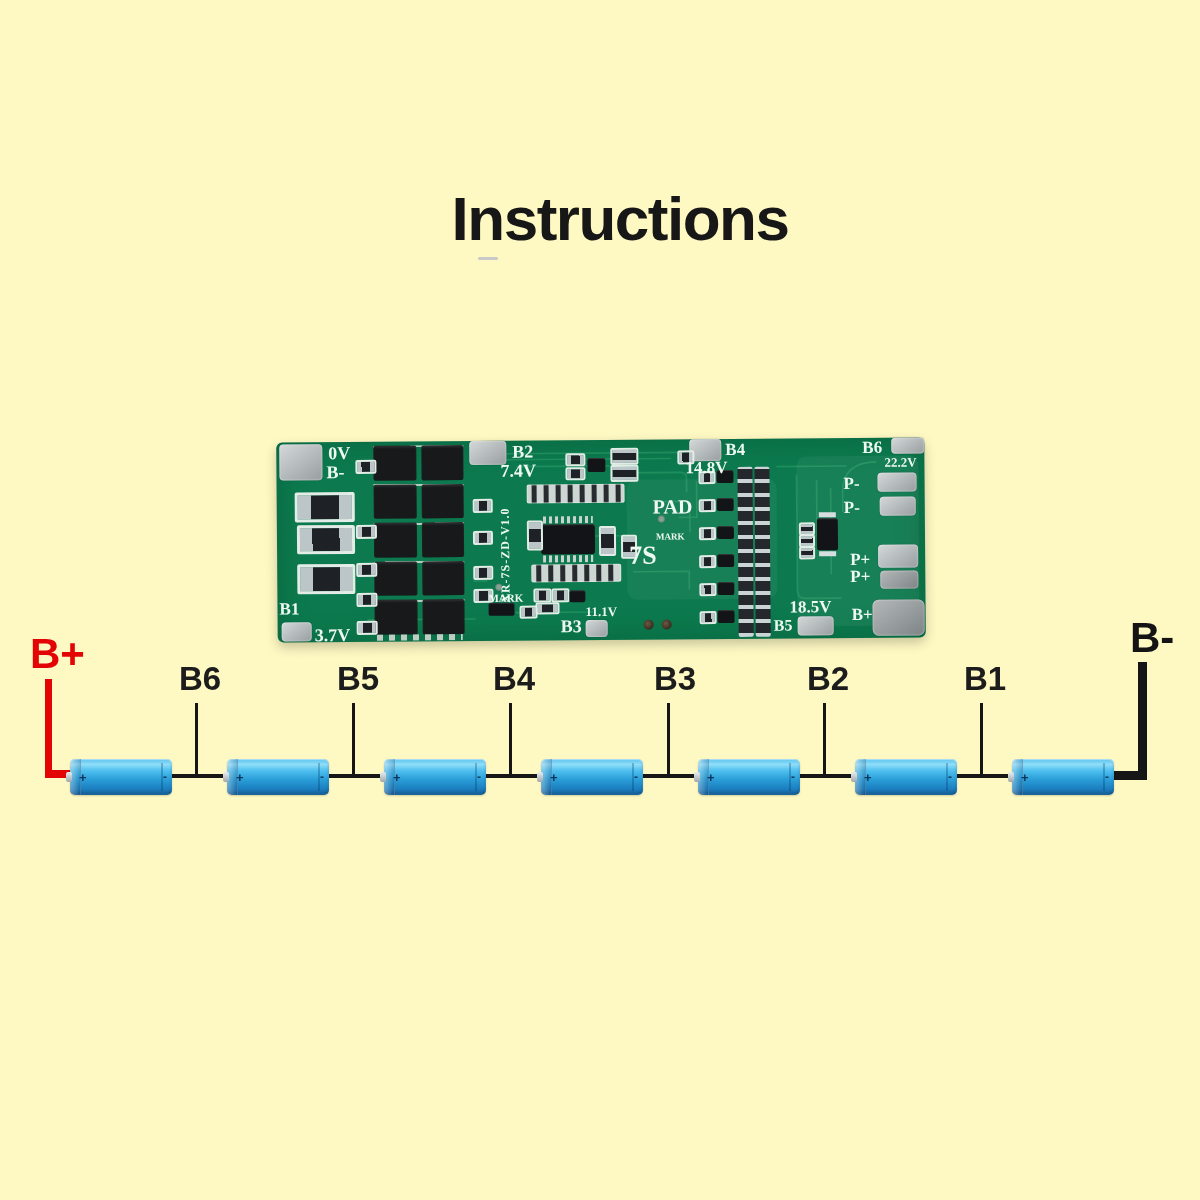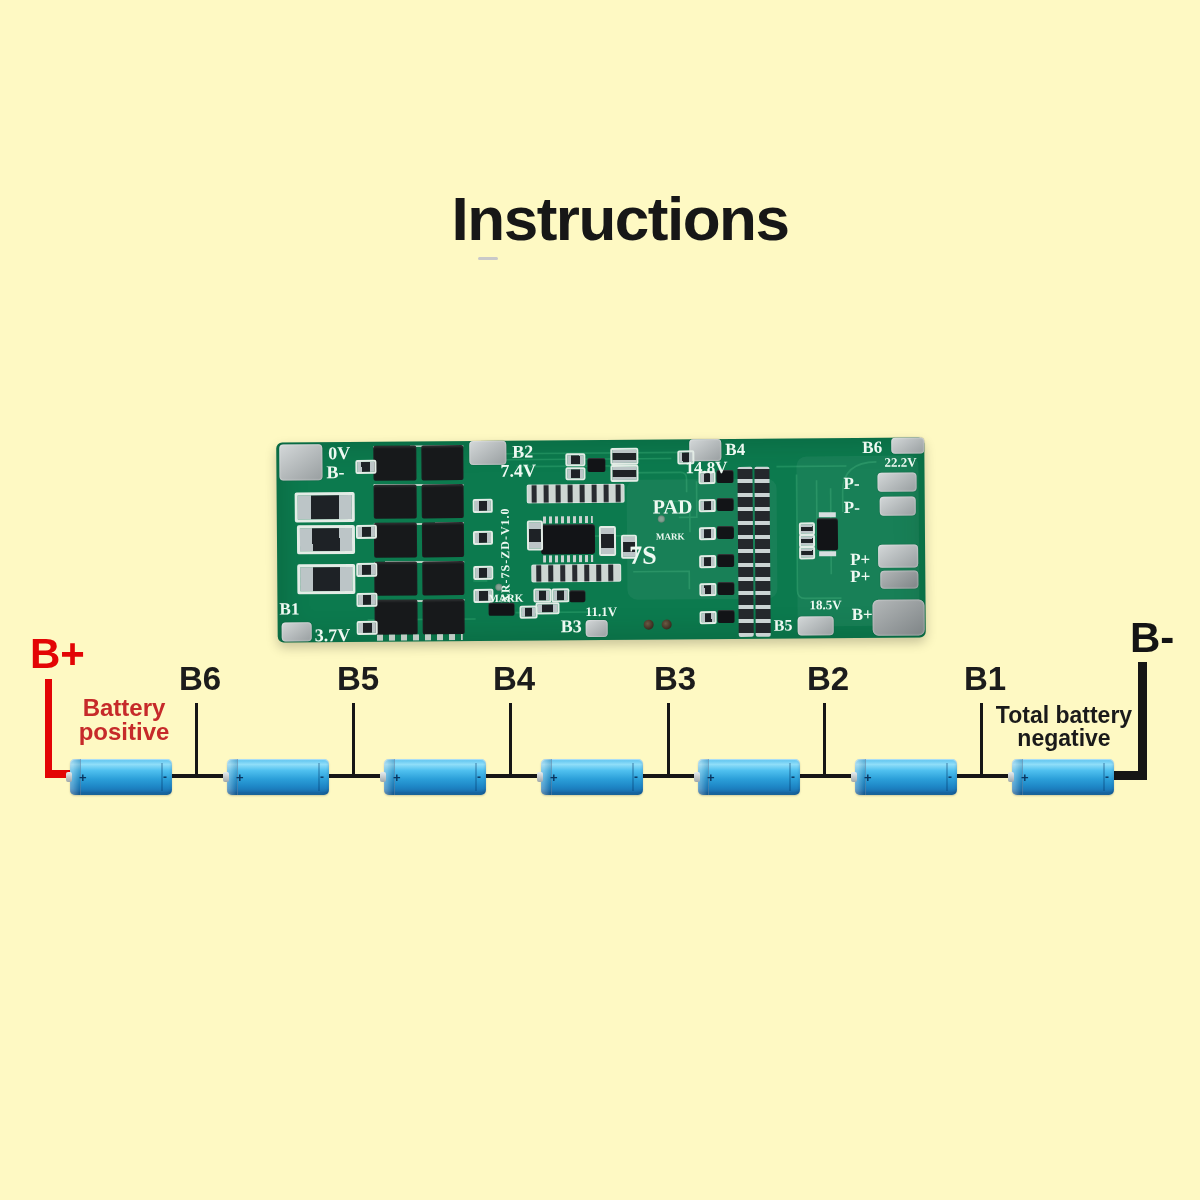--- a/index.html
+++ b/index.html
@@ -189,21 +189,21 @@
     <div class="silk" style="left:224px;top:21px;font-size:18px">7.4V</div>
     <div class="silk" style="left:449px;top:2px;font-size:17px">B4</div>
     <div class="silk" style="left:409px;top:20px;font-size:17px">14.8V</div>
     <div class="silk" style="left:586px;top:1px;font-size:17px">B6</div>
     <div class="silk" style="left:608px;top:18px;font-size:13px">22.2V</div>
     <div class="silk" style="left:2px;top:158px;font-size:17px">B1</div>
     <div class="silk" style="left:37px;top:184px;font-size:18px">3.7V</div>
     <div class="silk" style="left:283px;top:177px;font-size:18px">B3</div>
     <div class="silk" style="left:308px;top:165px;font-size:13px">11.1V</div>
     <div class="silk" style="left:496px;top:179px;font-size:16px">B5</div>
-    <div class="silk" style="left:532px;top:160px;font-size:13px">18.5V</div>
+    <div class="silk" style="left:512px;top:160px;font-size:17px">18.5V</div>
     <div class="silk" style="left:574px;top:168px;font-size:17px">B+</div>
     <div class="silk" style="left:567px;top:37px;font-size:17px">P-</div>
     <div class="silk" style="left:567px;top:61px;font-size:17px">P-</div>
     <div class="silk" style="left:573px;top:113px;font-size:17px">P+</div>
     <div class="silk" style="left:573px;top:130px;font-size:17px">P+</div>
     <div class="silk" style="left:376px;top:57px;font-size:20px">PAD</div>
     <div class="silk" style="left:379px;top:93px;font-size:9px">MARK</div>
     <div class="silk" style="left:352px;top:103px;font-size:26px">7S</div>
     <div class="silk" style="left:211px;top:152px;font-size:11px">MARK</div>
     <div class="silk vtext" style="left:222px;top:44px;height:118px;font-size:12px">XR-7S-ZD-V1.0</div>
@@ -270,22 +270,14 @@
   <div class="bat" style="left:1012px">
       <span class="bat-nub"></span>
       <span class="bat-plus">+</span>
       <span class="bat-dash">-</span>
       <span class="bat-line"></span>
     </div>
 
   <div class="term-label" style="left:30px;top:630px;color:#e30505">B+</div>
   <div class="term-label" style="left:1130px;top:614px;color:#141414">B-</div>
 
-  <div class="note" style="left:58px;top:696px;width:132px;font-size:24px;color:#c62a2a">
-    <div>Battery</div>
-    <div>positive</div>
-  </div>
-  <div class="note" style="left:988px;top:704px;width:152px;font-size:23px;color:#1a1a1a">
-    <div>Total battery</div>
-    <div>negative</div>
-  </div>
 
 </div>
 
 </body></html>

